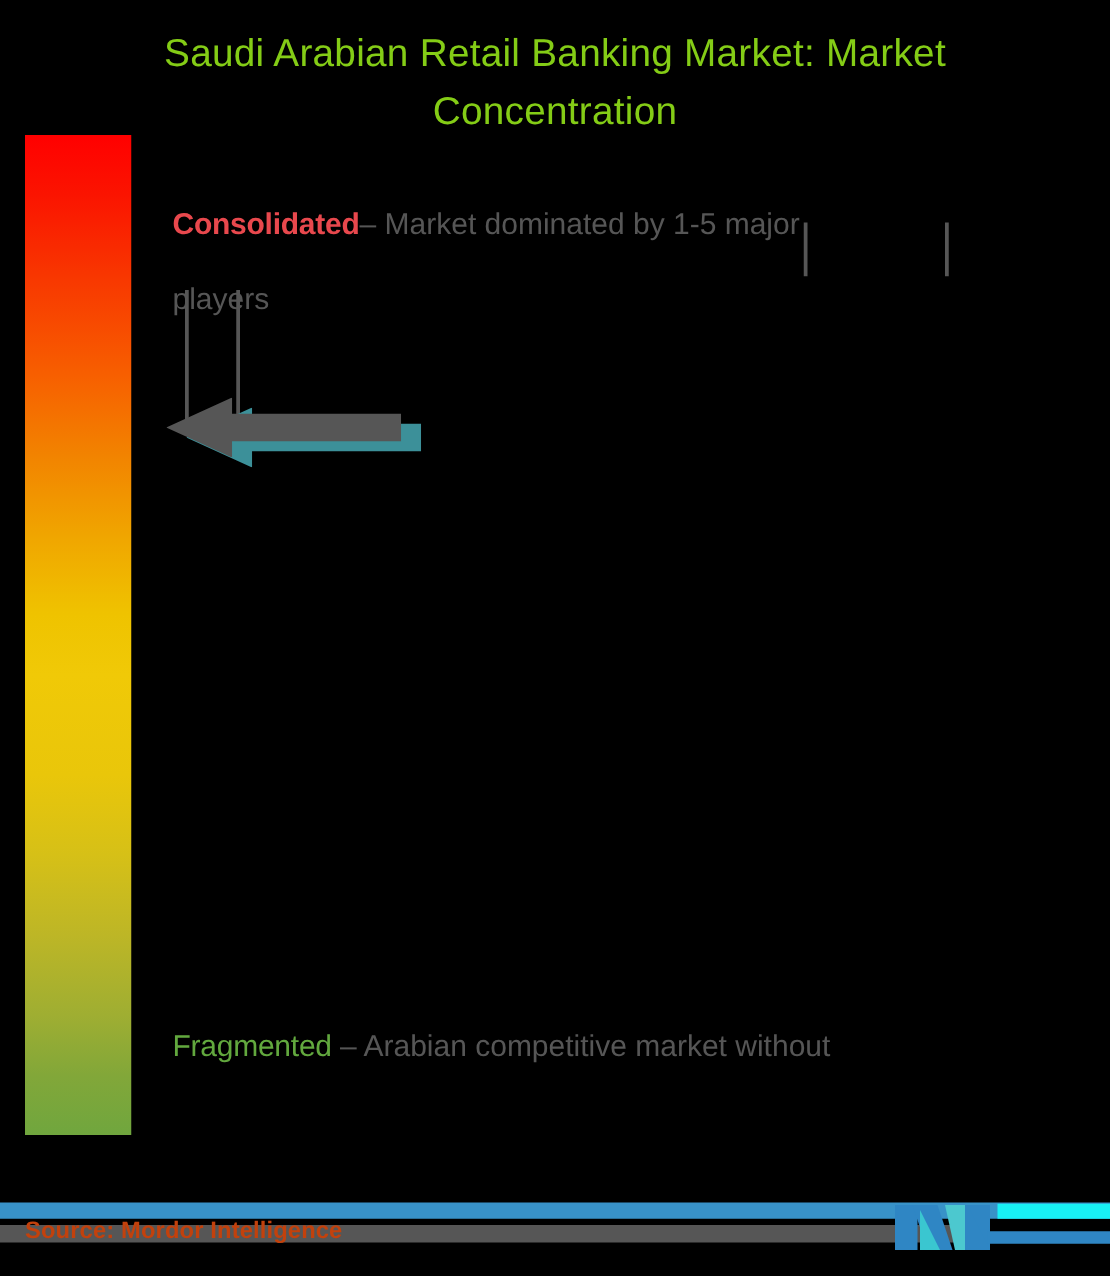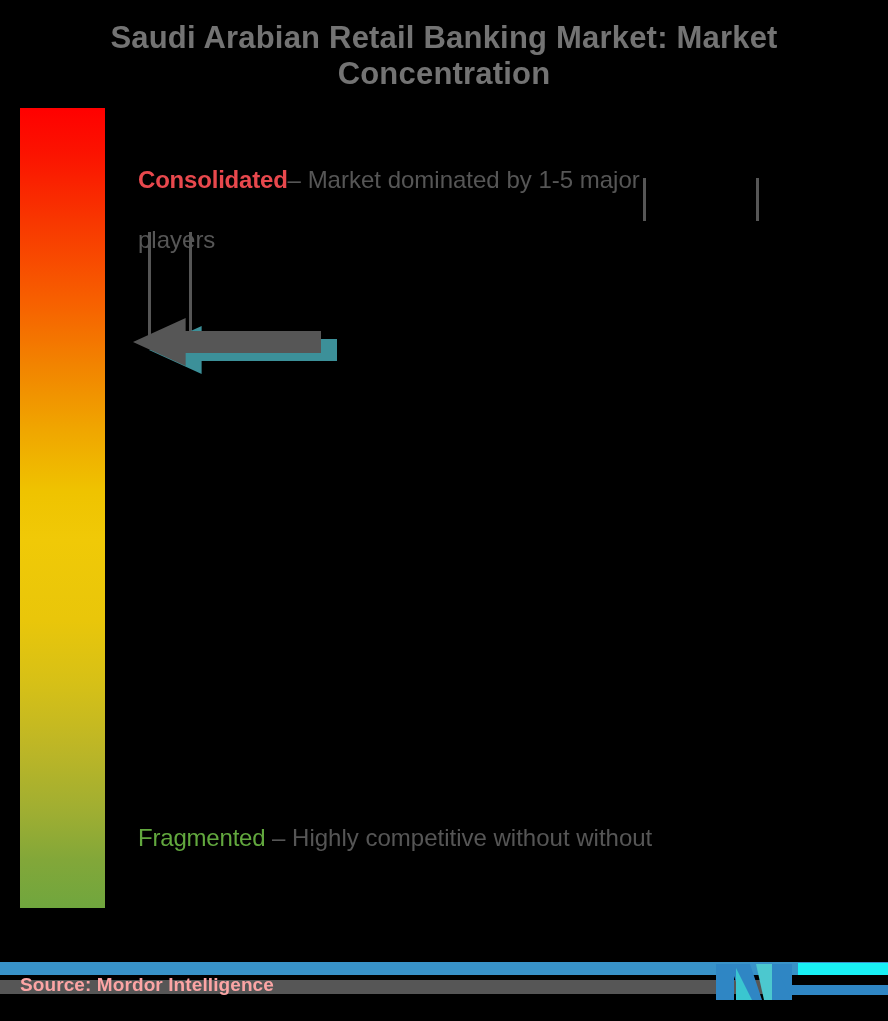--- a/index.html
+++ b/index.html
@@ -17,23 +17,23 @@
   }
 
   
   .title {
     position: absolute;
     left: 44px;
     top: 20px;
     width: 800px;
     text-align: center;
     font-size: 31px;
-    line-height: 36px;
-    font-weight: 700;
-    color: #737373;
+    line-height: 46px;
+    font-weight: 400;
+    color: #84cc16;
     letter-spacing: 0.2px;
   }
 
   
   .scale-bar {
     position: absolute;
     left: 20px;
     top: 108px;
     width: 85px;
     height: 800px;
@@ -140,21 +140,21 @@
     width: 780px;
     height: 14px;
     background: #565656;
   }
   .source-text {
     position: absolute;
     left: 20px;
     top: 974px;
     font-size: 19px;
     font-weight: bold;
-    color: #fca5a5;
+    color: #c2410c;
     letter-spacing: 0.1px;
     white-space: nowrap;
   }
 
   
   .logo {
     position: absolute;
     left: 716px;
     top: 958px;
     width: 92px;
@@ -194,21 +194,21 @@
 <div class="descender d2"></div>
 <div class="descender d3"></div>
 <div class="descender d4"></div>
 
 <div class="arrow-wrap">
   <div class="arrow-shadow"></div>
   <div class="arrow-main"></div>
 </div>
 
 <div class="row-fragmented">
-  <div class="desc-line"><span class="kw-fragmented">Fragmented</span><span> – Highly competitive without without</span></div>
+  <div class="desc-line"><span class="kw-fragmented">Fragmented</span><span> – Arabian competitive market without</span></div>
 </div>
 
 <div class="footer-blue"></div>
 <div class="footer-gray"></div>
 <div class="source-text">Source: Mordor Intelligence</div>
 
 <div class="logo">
   <svg width="92" height="48" viewBox="0 0 92 48" xmlns="http://www.w3.org/2000/svg">
     <polygon points="0,6 18,6 18,42 0,42" fill="#2f86c4"></polygon>
     <polygon points="14,6 34,6 46,42 26,42" fill="#2f86c4"></polygon>

